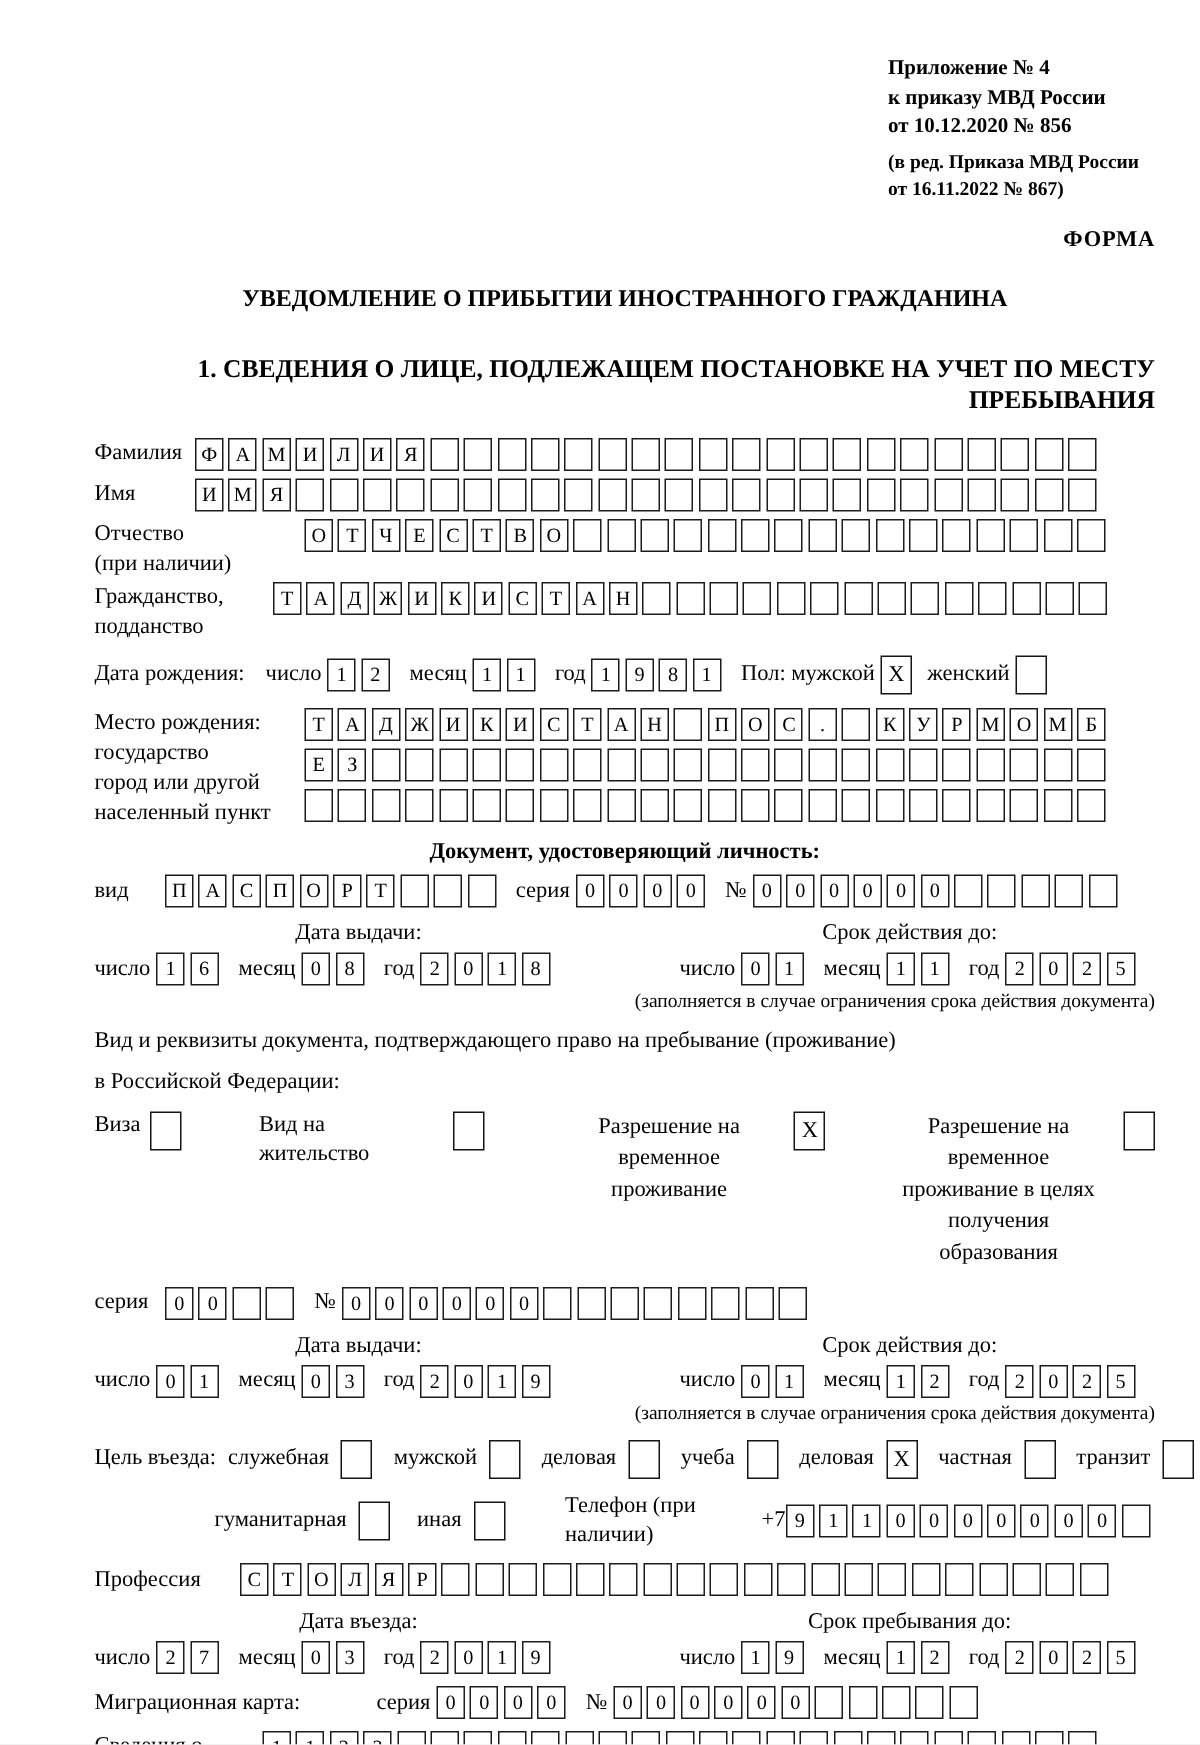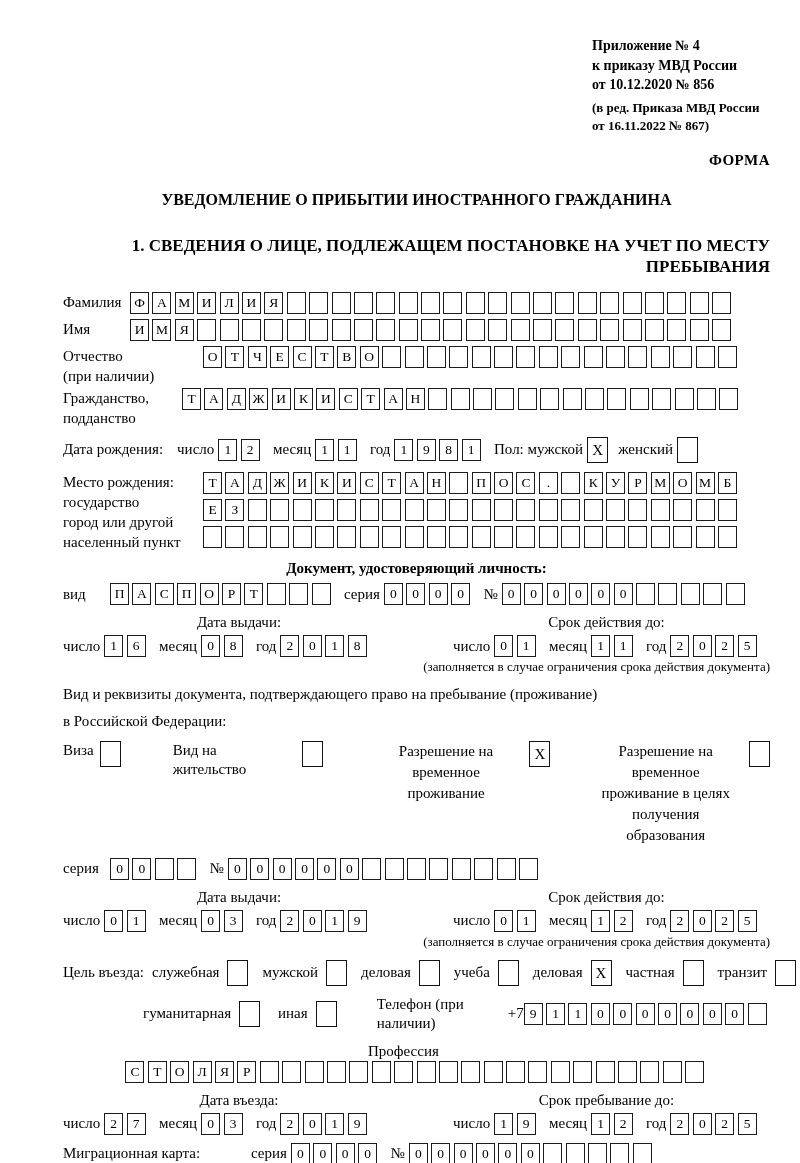--- a/index.html
+++ b/index.html
@@ -268,39 +268,39 @@
   <div class="purpose2">
     <span class="word" style="margin-right:8px;">гуманитарная</span>
     <span class="chk"></span>
     <span class="word" style="margin:0 8px 0 18px;">иная</span>
     <span class="chk"></span>
     <span class="word gap40">Телефон (при наличии)</span>
     <span class="word gap20">+7</span>
     <span class="boxes"><span class="cell">9</span><span class="cell">1</span><span class="cell">1</span><span class="cell">0</span><span class="cell">0</span><span class="cell">0</span><span class="cell">0</span><span class="cell">0</span><span class="cell">0</span><span class="cell">0</span><span class="cell"></span></span>
   </div>
 
-  <div class="row" style="margin-top:10px;flex-direction:column;">
+  <div class="row" style="margin-top:10px;">
     <span class="lbl w97">Профессия</span>
     <span class="boxes"><span class="cell">С</span><span class="cell">Т</span><span class="cell">О</span><span class="cell">Л</span><span class="cell">Я</span><span class="cell">Р</span><span class="cell"></span><span class="cell"></span><span class="cell"></span><span class="cell"></span><span class="cell"></span><span class="cell"></span><span class="cell"></span><span class="cell"></span><span class="cell"></span><span class="cell"></span><span class="cell"></span><span class="cell"></span><span class="cell"></span><span class="cell"></span><span class="cell"></span><span class="cell"></span><span class="cell"></span><span class="cell"></span><span class="cell"></span><span class="cell"></span></span>
   </div>
 
   <div class="dates-row">
     <div class="dgroup g-left">
       <div class="dhead">Дата въезда:</div>
       <div class="dbody">
         <span class="mini">число</span>
         <span class="boxes"><span class="cell">2</span><span class="cell">7</span></span>
         <span class="mini">месяц</span>
         <span class="boxes"><span class="cell">0</span><span class="cell">3</span></span>
         <span class="mini">год</span>
         <span class="boxes"><span class="cell">2</span><span class="cell">0</span><span class="cell">1</span><span class="cell">9</span></span>
       </div>
     </div>
     <div class="dgroup g-right">
-      <div class="dhead">Срок пребывание до:</div>
+      <div class="dhead">Срок пребывания до:</div>
       <div class="dbody">
         <span class="mini">число</span>
         <span class="boxes"><span class="cell">1</span><span class="cell">9</span></span>
         <span class="mini">месяц</span>
         <span class="boxes"><span class="cell">1</span><span class="cell">2</span></span>
         <span class="mini">год</span>
         <span class="boxes"><span class="cell">2</span><span class="cell">0</span><span class="cell">2</span><span class="cell">5</span></span>
       </div>
     </div>
   </div>

